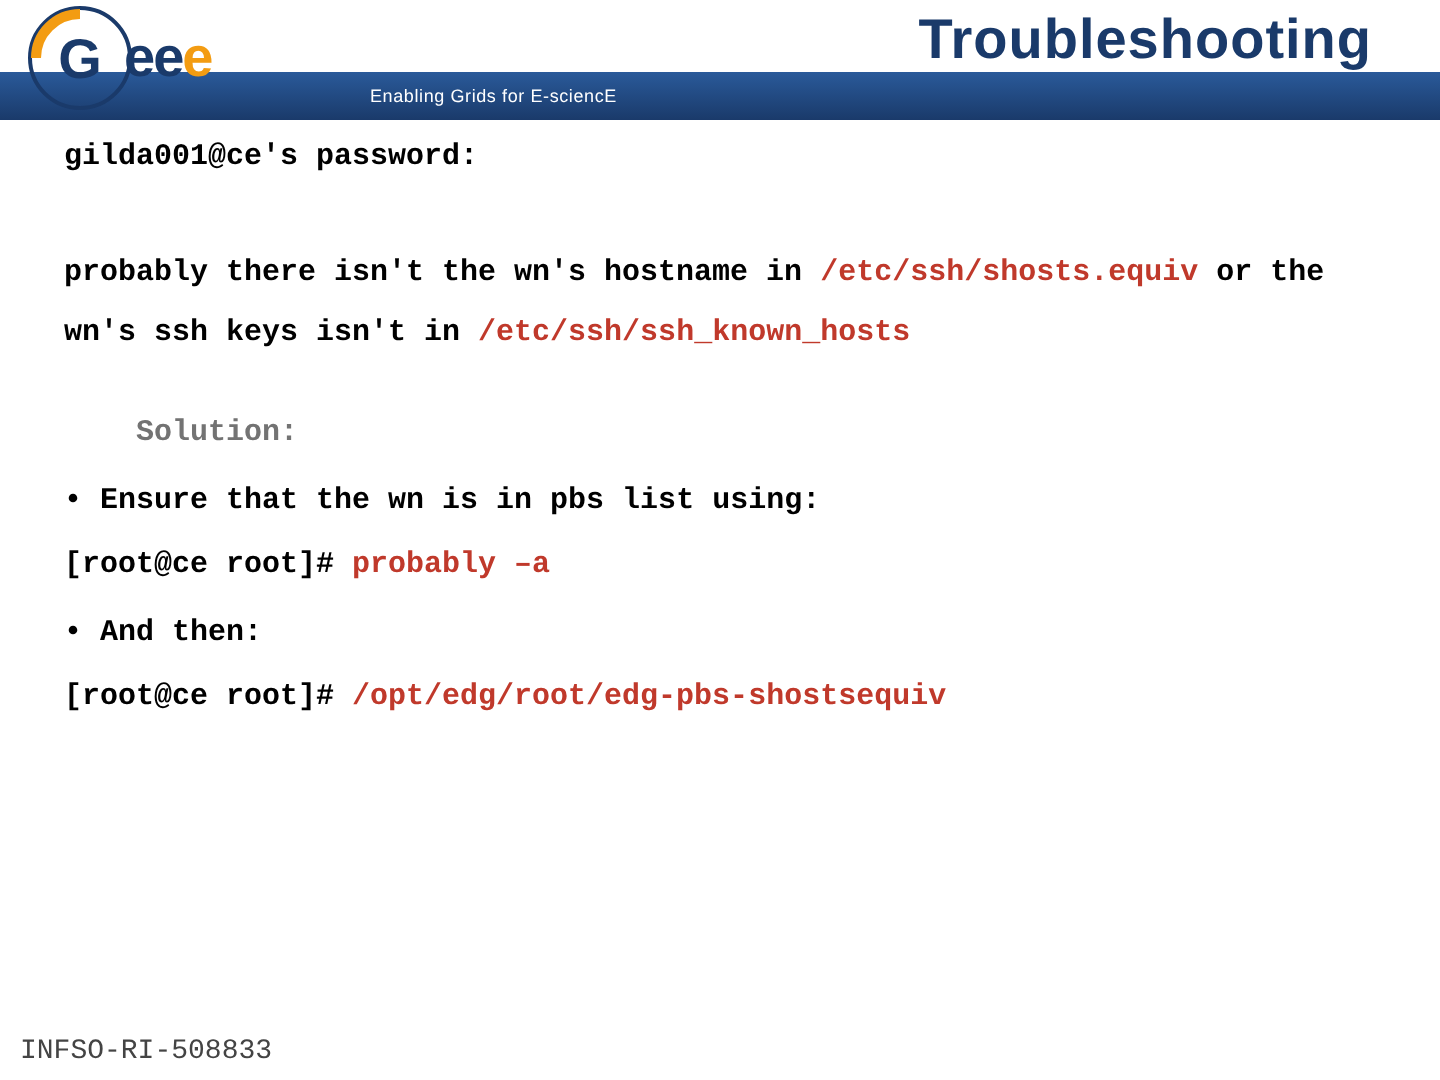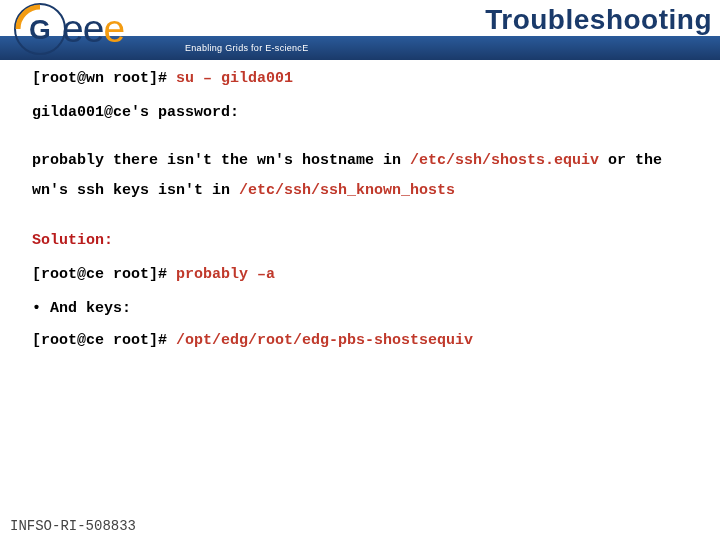--- a/index.html
+++ b/index.html
@@ -24,21 +24,21 @@
   }
   .subtitle {
     color: #fff;
     font-size: 9px;
     letter-spacing: 0.3px;
     text-align: right;
   }
   .title {
     position: absolute;
     top: 4px;
-    right: 8px;
+    right: 34px;
     font-size: 28px;
     font-weight: bold;
     color: #1a3a6a;
     letter-spacing: 0.5px;
   }
   .logo {
     position: absolute;
     top: 2px;
     left: 14px;
     width: 170px;
@@ -47,41 +47,41 @@
     display: flex;
     align-items: center;
   }
   .logo-circle {
     width: 52px;
     height: 52px;
     position: relative;
   }
   .logo-circle svg { width: 100%; height: 100%; }
   .logo-text {
-    font-size: 39px;
-    font-weight: normal;
+    font-size: 28px;
+    font-weight: bold;
     letter-spacing: -1px;
     margin-left: -4px;
   }
   .lt1 { color: #1a3a6a; }
   .lt2 { color: #f39c12; }
 
   .content {
     position: absolute;
     top: 64px;
     left: 32px;
     right: 24px;
     font-family: "Courier New", monospace;
     font-size: 15px;
     font-weight: bold;
     line-height: 2.0;
     color: #000;
   }
   .content p { margin-bottom: 4px; }
-  .sol { color: #b91c1c; margin-top: 20px; margin-bottom: 4px; }
+  .sol { color: #737373; margin-top: 20px; margin-bottom: 4px; margin-left: 36px; }
   .bl { color: #000; }
   .rd { color: #c0392b; }
   .bul { list-style: none; padding-left: 0; }
   .bul li::before { content: "• "; color: #000; }
   .bul li { margin-bottom: 2px; }
 
   .footer {
     position: absolute;
     bottom: 6px;
     left: 10px;
@@ -106,32 +106,32 @@
       <span class="lt1">e</span><span class="lt1">e</span><span class="lt2">e</span>
     </span>
   </div>
   <div class="title">Troubleshooting</div>
   <div class="blue-bar">
     <span class="subtitle">Enabling Grids for E-sciencE</span>
   </div>
 </div>
 
 <div class="content">
-  <p>
-    <span class="bl">[root@wn root]# </span><span class="rd">su – gilda001</span>
-  </p>
   <p>gilda001@ce's password:</p>
-  <p style="margin-top:18px">
+  <p style="margin-top:28px">
     <span>probably there isn't the wn's hostname in </span><span class="rd">/etc/ssh/shosts.equiv</span><span> or the wn's ssh keys isn't in </span><span class="rd">/etc/ssh/ssh_known_hosts</span>
   </p>
   <p class="sol">Solution:</p>
+  <ul class="bul">
+    <li>Ensure that the wn is in pbs list using:</li>
+  </ul>
   <p>
     <span class="bl">[root@ce root]# </span><span class="rd">probably –a</span>
   </p>
   <ul class="bul">
-    <li>And keys:</li>
+    <li>And then:</li>
   </ul>
   <p>
     <span class="bl">[root@ce root]# </span><span class="rd">/opt/edg/root/edg-pbs-shostsequiv</span>
   </p>
 </div>
 
 <div class="footer">INFSO-RI-508833</div>
 
 </body></html>

